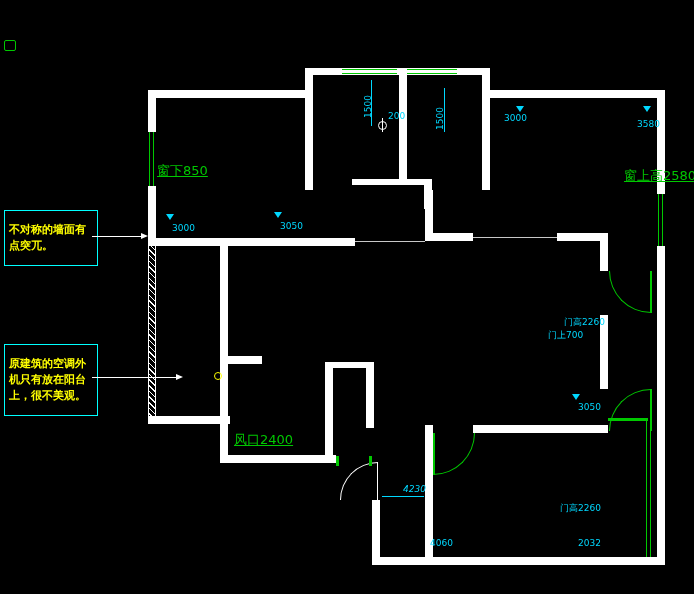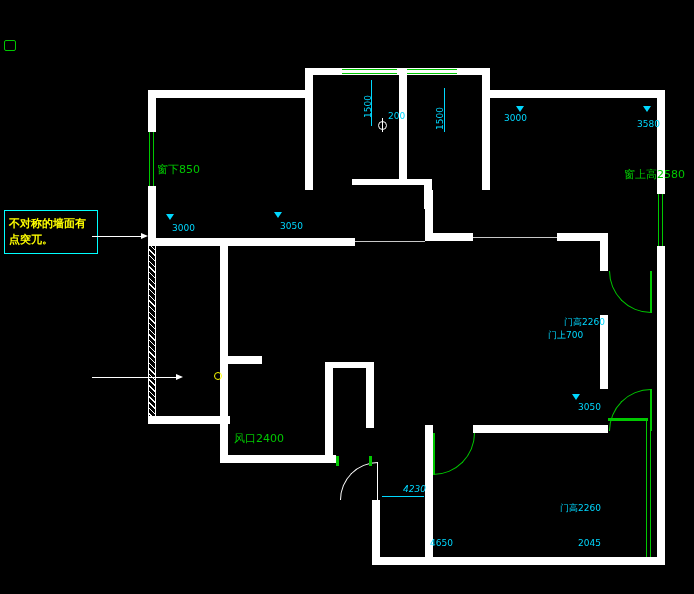--- a/index.html
+++ b/index.html
@@ -8,23 +8,23 @@
   .wall{position:absolute;background:#fff;}
   .hatch{background:repeating-linear-gradient(45deg,#fff 0,#fff 1px,#000 1px,#000 4px);
          border-left:1px solid #fff;border-right:1px solid #fff;box-sizing:border-box;}
   .thin{position:absolute;background:#c8c8c8;}
   .cyline{position:absolute;background:#00d8ff;}
   .winv{position:absolute;box-sizing:border-box;border-left:1px solid #00c800;border-right:1px solid #00c800;}
   .winh{position:absolute;box-sizing:border-box;border-top:1px solid #00c800;border-bottom:1px solid #00c800;}
   .gline{position:absolute;background:#00c800;}
   .dim{position:absolute;color:#00d8ff;font-size:9px;line-height:1;white-space:nowrap;}
   .dim.vert{transform:rotate(-90deg);transform-origin:0 0;}
-  .glabel{position:absolute;color:#00c800;font-size:11px;line-height:1;white-space:nowrap;}
+  .glabel{position:absolute;color:#00c800;font-size:13px;line-height:1;white-space:nowrap;text-decoration:underline;}
   .note{position:absolute;border:1px solid #00ffff;background:#000;color:#ffff00;
-        font-size:11px;line-height:1.45;padding:5px 4px;font-weight:bold;width:84px;}
+        font-size:11px;line-height:1.45;padding:11px 4px;font-weight:bold;width:84px;}
   .tri{position:absolute;width:0;height:0;border-left:4px solid transparent;
        border-right:4px solid transparent;border-top:6px solid #00d8ff;}
   .qarc{position:absolute;box-sizing:border-box;}
   .leader{position:absolute;background:#fff;height:1px;}
   .arrowr{position:absolute;width:0;height:0;border-top:3px solid transparent;
           border-bottom:3px solid transparent;border-left:7px solid #fff;}
   .circ{position:absolute;border-radius:50%;box-sizing:border-box;}
 </style>
 </head>
 <body>
@@ -106,33 +106,38 @@
 
   <span class="dim vert" style="left:364px;top:118px;">1500</span>
   <span class="dim" style="left:388px;top:112px;">200</span>
   <span class="dim vert" style="left:436px;top:130px;">1500</span>
   <span class="dim" style="left:504px;top:114px;">3000</span>
   <span class="dim" style="left:637px;top:120px;">3580</span>
   <span class="dim" style="left:172px;top:224px;">3000</span>
   <span class="dim" style="left:280px;top:222px;">3050</span>
   <span class="dim" style="left:578px;top:403px;">3050</span>
   <span class="dim" style="left:403px;top:485px;font-style:italic;">4230</span>
-  <span class="dim" style="left:430px;top:539px;">4650</span>
-  <span class="dim" style="left:578px;top:539px;">2045</span>
+  <span class="dim" style="left:430px;top:539px;">4060</span>
+  <span class="dim" style="left:578px;top:539px;">2032</span>
   <span class="dim" style="left:564px;top:318px;">门高2260</span>
   <span class="dim" style="left:548px;top:331px;">门上700</span>
   <span class="dim" style="left:560px;top:504px;">门高2260</span>
 
   <span class="glabel" style="left:157px;top:164px;">窗下850</span>
   <span class="glabel" style="left:624px;top:169px;">窗上高2580</span>
   <span class="glabel" style="left:234px;top:433px;">风口2400</span>
 
   <div class="note" style="left:4px;top:210px;">
     <div>不对称的墙面有</div>
     <div>点突兀。</div>
   </div>
   <div class="leader" style="left:92px;top:236px;width:50px;"></div>
   <div class="arrowr" style="left:141px;top:233px;"></div>
 
+  <div class="note" style="left:4px;top:344px;">
+    <div>原建筑的空调外</div>
+    <div>机只有放在阳台</div>
+    <div>上，很不美观。</div>
+  </div>
   <div class="leader" style="left:92px;top:377px;width:84px;"></div>
   <div class="arrowr" style="left:176px;top:374px;"></div>
 
 </div>
 
 </body></html>

